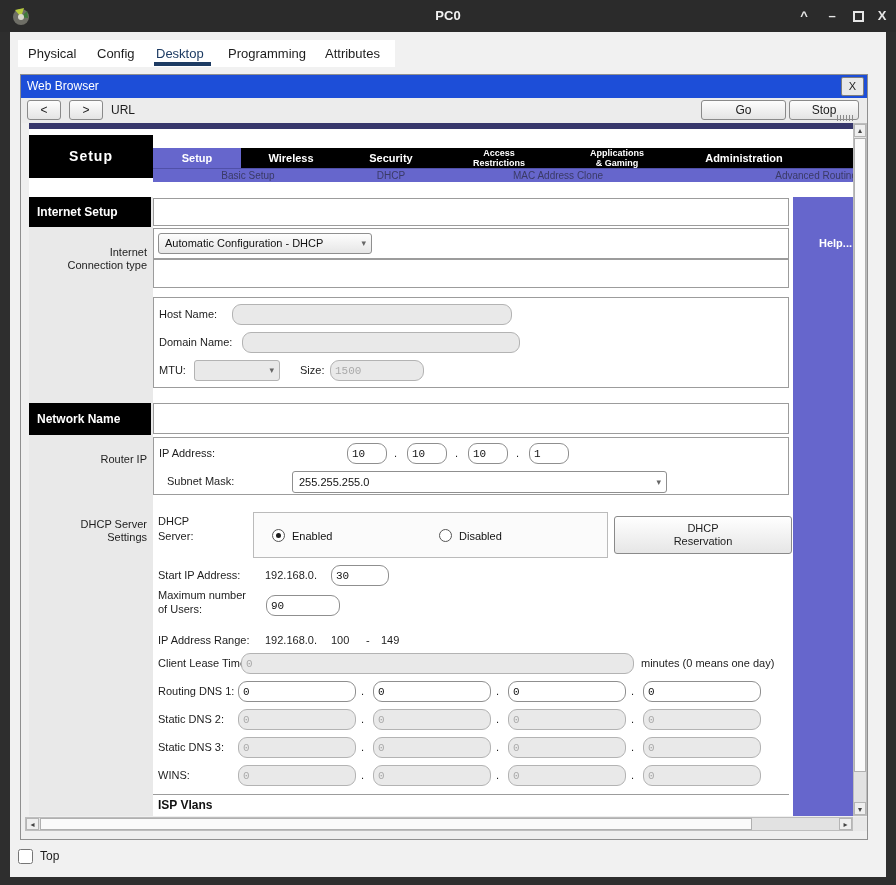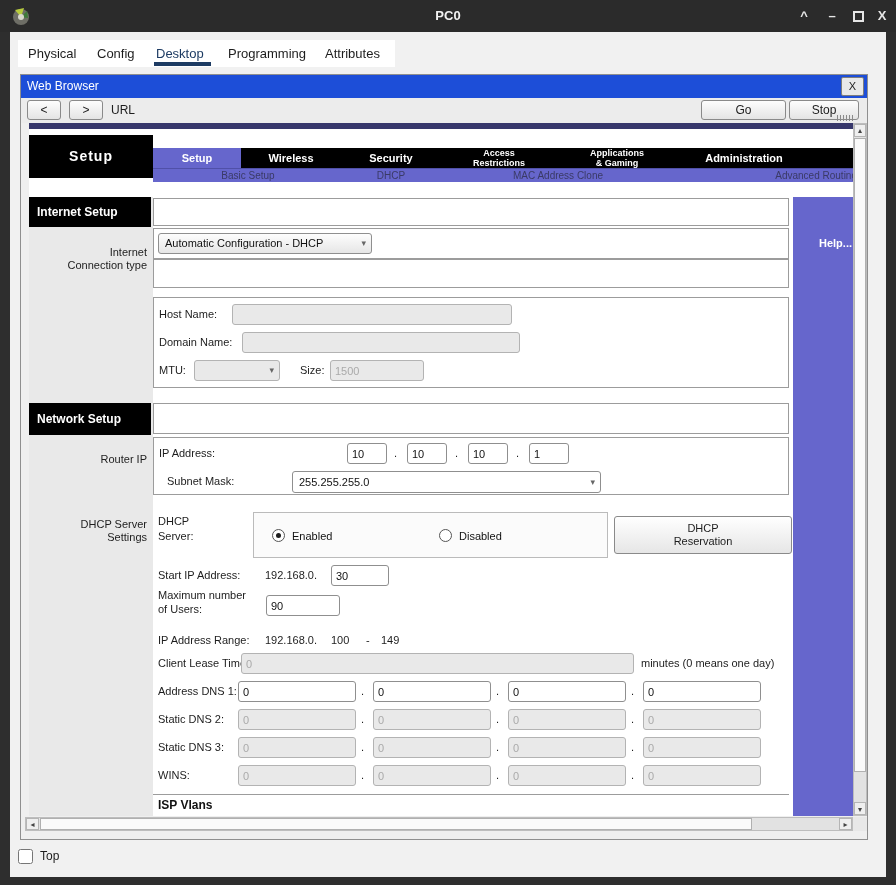--- a/index.html
+++ b/index.html
@@ -69,22 +69,22 @@
   .leftcol{position:absolute;left:0;top:0;width:124px;height:619px;background:#e9e9e9}
   .secheader{position:absolute;left:0;width:122px;background:#000;color:#fff;font-weight:bold;font-size:12px;
              padding-left:8px}
   .leftlabel{position:absolute;left:0;width:118px;text-align:right;font-size:11px;color:#1d1d1d;line-height:13px}
   .helpcol{position:absolute;left:764px;top:0;width:60px;height:619px;background:#6666cc}
   .helptext{position:absolute;right:1px;top:40px;color:#fff;font-weight:bold;font-size:11px;white-space:nowrap}
 
   .midcol{position:absolute;left:124px;top:0;width:638px;height:619px;font-size:11px}
   .row{position:absolute;left:0;width:636px;border:1px solid #9c9c9c;background:#fff}
   .flabel{position:absolute;font-size:11px;color:#1d1d1d;white-space:nowrap}
-  .in{position:absolute;border:1px solid #8f8f8f;border-radius:3px;background:#fff;font-size:11px;
-      padding:1px 4px;font-family:Liberation Sans, sans-serif;color:#111}
+  .in{position:absolute;border:1px solid #8f8f8f;border-radius:9px;background:#fff;font-size:11px;
+      padding:1px 4px;font-family:Liberation Mono, monospace;color:#111}
   .in:disabled{background:#e9e9e9;border-color:#b3b3b3;color:#9a9a9a}
   .in::placeholder{color:#aaa}
   .ddl{position:absolute;border:1px solid #8f8f8f;border-radius:3px;background:linear-gradient(#fdfdfd,#e6e6e6);
        font-size:11px;line-height:19px;padding:0 18px 0 6px;white-space:nowrap;cursor:pointer}
   .ddl .arr{position:absolute;right:5px;top:0;color:#666;font-size:9px;line-height:19px}
   .ddl.dis{background:#e9e9e9;color:#9a9a9a;border-color:#b3b3b3}
   .ddl.white{background:#fff}
   .radiobox{position:absolute;left:100px;top:315px;width:355px;height:46px;border:1px solid #bbb;background:#fbfbfb}
   .radio{position:absolute;top:16px;width:13px;height:13px;border:1px solid #555;border-radius:50%;background:#fff}
   .radio.sel::after{content:"";position:absolute;left:3px;top:3px;width:5px;height:5px;border-radius:50%;background:#1d1d1d}
@@ -170,21 +170,21 @@
         <div class="leftcol"></div>
 
         <div class="secheader" style="top:0;height:30px;line-height:30px">Internet Setup</div>
 
         <div class="leftlabel" style="top:49px">
           <span>Internet</span><br>
           <span>Connection type</span>
         </div>
 
 
-        <div class="secheader" style="top:206px;height:32px;line-height:32px">Network Setup</div>
+        <div class="secheader" style="top:206px;height:32px;line-height:32px">Network Name</div>
 
         <div class="leftlabel" style="top:256px">Router IP</div>
 
         <div class="leftlabel" style="top:321px">
           <span>DHCP Server</span><br>
           <span>Settings</span>
         </div>
 
         <div class="helpcol">
           <span class="helptext">Help...</span>
@@ -221,21 +221,21 @@
           <div class="row" style="top:240px;height:58px">
             <span class="flabel" style="left:5px;top:9px">IP Address:</span>
             <input class="in" style="left: 193px; top: 5px; width: 40px; height: 21px;" value="10">
             <span class="flabel" style="left:240px;top:9px">.</span>
             <input class="in" style="left: 253px; top: 5px; width: 40px; height: 21px;" value="10">
             <span class="flabel" style="left:301px;top:9px">.</span>
             <input class="in" style="left: 314px; top: 5px; width: 40px; height: 21px;" value="10">
             <span class="flabel" style="left:362px;top:9px">.</span>
             <input class="in" style="left: 375px; top: 5px; width: 40px; height: 21px;" value="1">
             <span class="flabel" style="left:13px;top:37px">Subnet Mask:</span>
-            <span class="ddl white" style="left:138px;top:33px;height:22px;line-height:20px;width:309px">
+            <span class="ddl white" style="left:138px;top:33px;height:22px;line-height:20px;width:375px">
               <span>255.255.255.0</span>
               <span class="arr" style="line-height:20px">▾</span>
             </span>
           </div>
 
           <span class="flabel" style="left:5px;top:318px">DHCP</span>
           <span class="flabel" style="left:5px;top:333px">Server:</span>
 
           <div class="radiobox">
             <span class="radio sel" style="left:18px"></span>
@@ -260,21 +260,21 @@
           <span class="flabel" style="left:5px;top:437px">IP Address Range:</span>
           <span class="flabel" style="left:112px;top:437px">192.168.0.</span>
           <span class="flabel" style="left:178px;top:437px">100</span>
           <span class="flabel" style="left:213px;top:437px">-</span>
           <span class="flabel" style="left:228px;top:437px">149</span>
 
           <span class="flabel" style="left:5px;top:460px">Client Lease Time:</span>
           <input class="in" style="left: 88px; top: 456px; width: 393px; height: 21px;" disabled="" placeholder="0">
           <span class="flabel" style="left:488px;top:460px">minutes (0 means one day)</span>
 
-          <span class="flabel" style="left:5px;top:488px">Address DNS 1:</span>
+          <span class="flabel" style="left:5px;top:488px">Routing DNS 1:</span>
           <input class="in" style="left: 85px; top: 484px; width: 118px; height: 21px;" value="0">
           <span class="flabel" style="left:208px;top:488px">.</span>
           <input class="in" style="left: 220px; top: 484px; width: 118px; height: 21px;" value="0">
           <span class="flabel" style="left:343px;top:488px">.</span>
           <input class="in" style="left: 355px; top: 484px; width: 118px; height: 21px;" value="0">
           <span class="flabel" style="left:478px;top:488px">.</span>
           <input class="in" style="left: 490px; top: 484px; width: 118px; height: 21px;" value="0">
 
           <span class="flabel" style="left:5px;top:516px">Static DNS 2:</span>
           <input class="in" style="left: 85px; top: 512px; width: 118px; height: 21px;" disabled="" placeholder="0">

